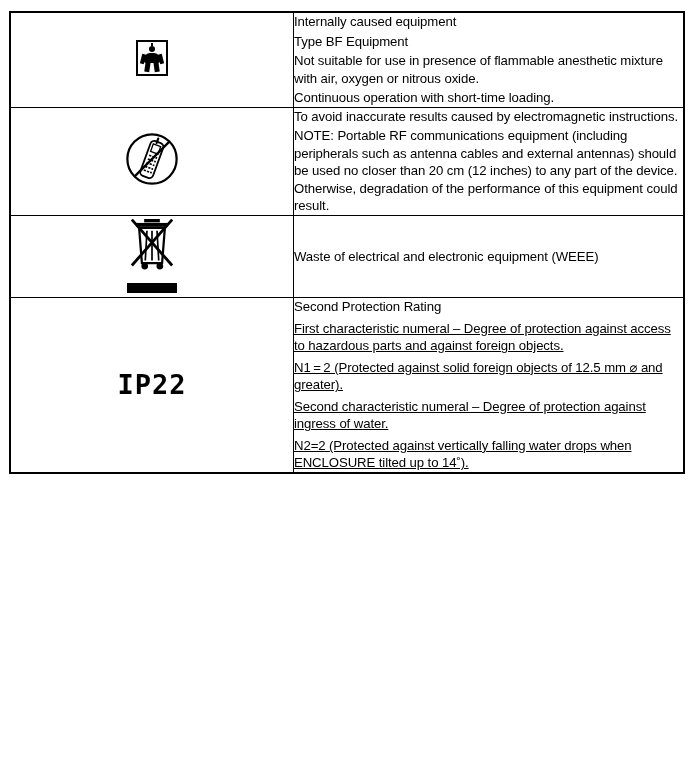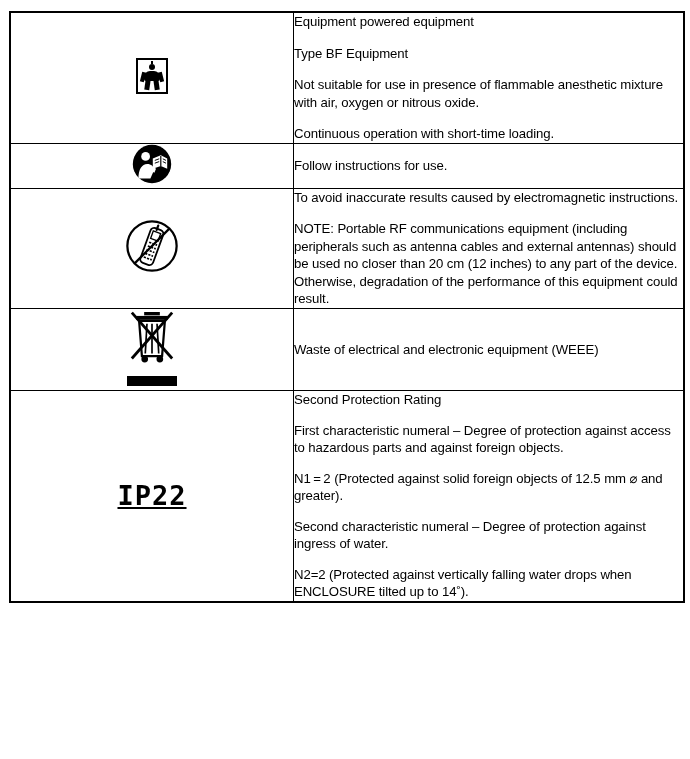--- a/index.html
+++ b/index.html
@@ -36,24 +36,25 @@
     padding: 9px 14px 9px 11px;
     vertical-align: middle;
   }
   .desc-line {
     font-size: 13.2px;
     line-height: 1.33;
     margin: 0;
     letter-spacing: -0.1px;
   }
   .desc-line + .desc-line {
-    margin-top: 14px;
+    margin-top: 2px;
   }
   .desc-line.tight + .desc-line.tight {
-    margin-top: 13px;
+    margin-top: 4px;
+    text-decoration: underline;
   }
   .bold {
     font-weight: normal;
   }
   .sym-wrap {
     display: inline-block;
     line-height: 0;
   }
 
   
@@ -141,21 +142,20 @@
     font-size: 17px;
     letter-spacing: 0.2px;
   }
 
   
   .ip-label {
     font-family: "DejaVu Sans Mono", monospace;
     font-size: 27px;
     font-weight: bold;
     letter-spacing: 1px;
-    text-decoration: underline;
   }
 
   svg { display: block; }
 </style>
 </head>
 <body>
 
 <table id="symbols-table">
   <tbody>
 
@@ -167,52 +167,27 @@
             <span class="bf-head"></span>
             <span class="bf-arm l"></span>
             <span class="bf-arm r"></span>
             <span class="bf-body"></span>
             <span class="bf-leg l"></span>
             <span class="bf-leg r"></span>
           </span>
         </span>
       </td>
       <td class="desc-cell">
-        <p class="desc-line">Equipment powered equipment</p>
+        <p class="desc-line">Internally caused equipment</p>
         <p class="desc-line">Type BF Equipment</p>
         <p class="desc-line">Not suitable for use in presence of flammable anesthetic mixture with air, oxygen or nitrous oxide.</p>
         <p class="desc-line">Continuous operation with short-time loading.</p>
       </td>
     </tr>
 
-    <tr>
-      <td class="symbol-cell">
-        <span class="sym-wrap">
-          <svg width="40" height="40" viewBox="0 0 100 100" aria-hidden="true">
-            <circle cx="50" cy="50" r="48" fill="#000"></circle>
-
-            <circle cx="34" cy="31" r="11" fill="#fff"></circle>
-
-            <path d="M16 86 C16 63 25 50 38 50 C48 50 54 56 56 64 L46 86 Z" fill="#fff"></path>
-
-            <path d="M52 36 L72 28 L88 36 L88 62 L72 55 L52 62 Z" fill="#fff"></path>
-            <path d="M72 30 L72 55" stroke="#000" stroke-width="3" fill="none"></path>
-            <path d="M57 41 L68 37" stroke="#000" stroke-width="2.4" fill="none"></path>
-            <path d="M57 48 L68 44" stroke="#000" stroke-width="2.4" fill="none"></path>
-            <path d="M77 37 L85 41" stroke="#000" stroke-width="2.4" fill="none"></path>
-            <path d="M77 44 L85 48" stroke="#000" stroke-width="2.4" fill="none"></path>
-
-            <path d="M44 58 C50 56 56 58 60 62 L56 72 C50 68 46 66 42 66 Z" fill="#fff"></path>
-          </svg>
-        </span>
-      </td>
-      <td class="desc-cell">
-        <p class="desc-line">Follow instructions for use.</p>
-      </td>
-    </tr>
 
     <tr>
       <td class="symbol-cell">
         <span class="sym-wrap">
           <svg width="56" height="56" viewBox="0 0 100 100" aria-hidden="true">
             <g transform="rotate(20 50 50)">
               <rect x="38" y="18" width="24" height="66" rx="7" fill="#fff" stroke="#000" stroke-width="3.2"></rect>
               <rect x="43" y="24" width="14" height="14" fill="none" stroke="#000" stroke-width="2.4"></rect>
               <rect x="46" y="10" width="4" height="12" rx="2" fill="#000"></rect>
               <g fill="#000">

